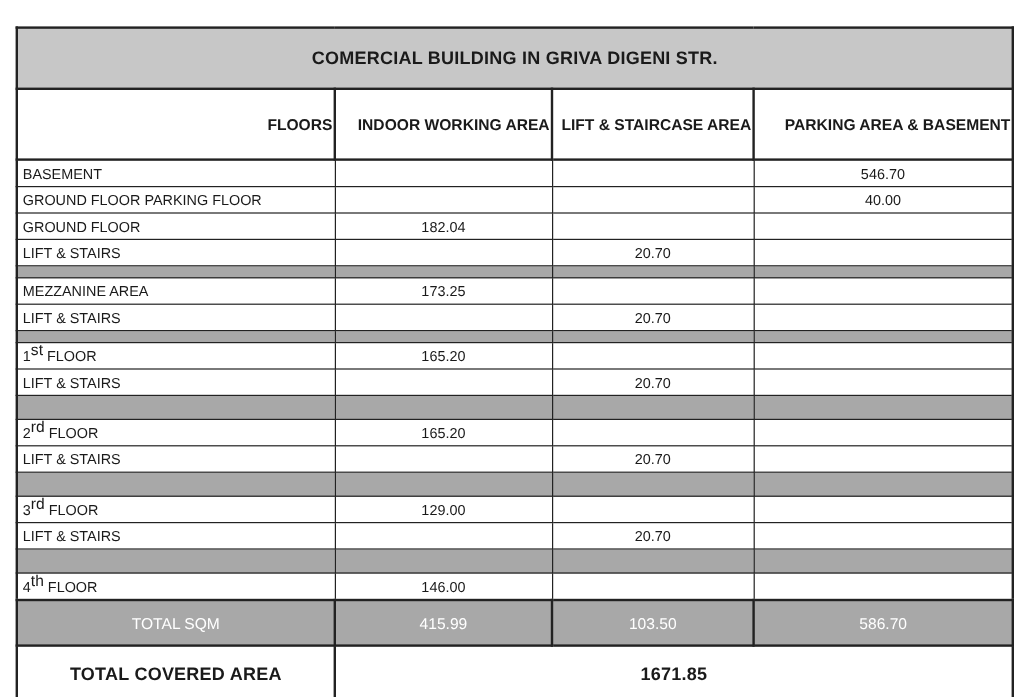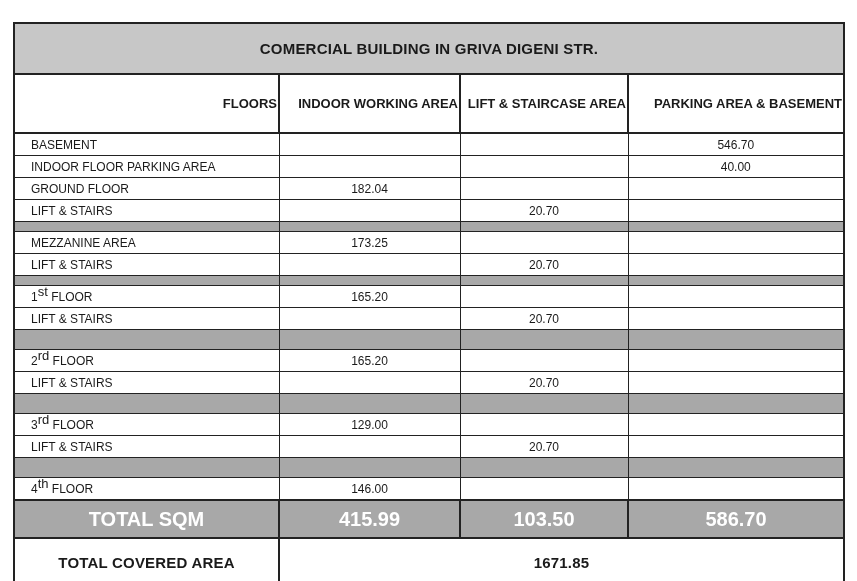--- a/index.html
+++ b/index.html
@@ -56,21 +56,21 @@
     background: #ffffff;
     border: 1px solid var(--border-c, #222);
     font-size: 12px;
     vertical-align: middle;
     padding: 0;
     overflow: hidden;
     white-space: nowrap;
   }
   tr.data-row td.floor-cell {
     text-align: left;
-    padding-left: 16px;
+    padding-left: 4px;
   }
   tr.data-row td.num-cell {
     text-align: center;
   }
   tr.data-row td sup {
     font-size: 13px;
     line-height: 0;
   }
   tr.sep-thin td, tr.sep-thick td {
     background: var(--sep-bg, #a8a8a8);
@@ -78,22 +78,22 @@
     padding: 0;
   }
   tr.sep-thin td  { height: 9px; }
   tr.sep-thick td { height: 19px; }
 
   tr.total-row td {
     height: 34px;
     background: var(--total-bg, #a8a8a8);
     border: 2px solid var(--border-c, #222);
     color: var(--total-text, #fff);
-    font-weight: bold;
-    font-size: 20px;
+    font-weight: normal;
+    font-size: 13px;
     text-align: center;
     vertical-align: middle;
   }
   tr.footer-row td {
     height: 45px;
     background: #ffffff;
     border: 2px solid var(--border-c, #222);
     font-weight: bold;
     font-size: 15px;
     text-align: center;
@@ -124,21 +124,21 @@
       </tr>
     </tbody>
     <tbody id="rows-body">
         <tr class="data-row">
           <td class="floor-cell">BASEMENT</td>
           <td class="num-cell"></td>
           <td class="num-cell"></td>
           <td class="num-cell">546.70</td>
         </tr>
         <tr class="data-row">
-          <td class="floor-cell">INDOOR FLOOR PARKING AREA</td>
+          <td class="floor-cell">GROUND FLOOR PARKING FLOOR</td>
           <td class="num-cell"></td>
           <td class="num-cell"></td>
           <td class="num-cell">40.00</td>
         </tr>
         <tr class="data-row">
           <td class="floor-cell">GROUND FLOOR</td>
           <td class="num-cell">182.04</td>
           <td class="num-cell"></td>
           <td class="num-cell"></td>
         </tr>

